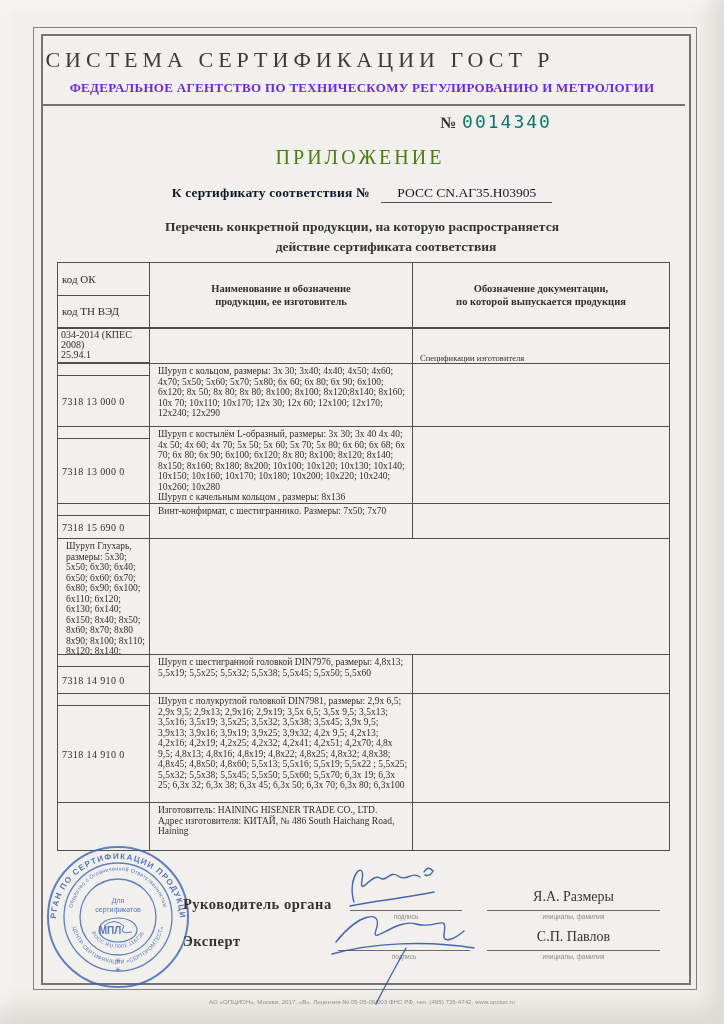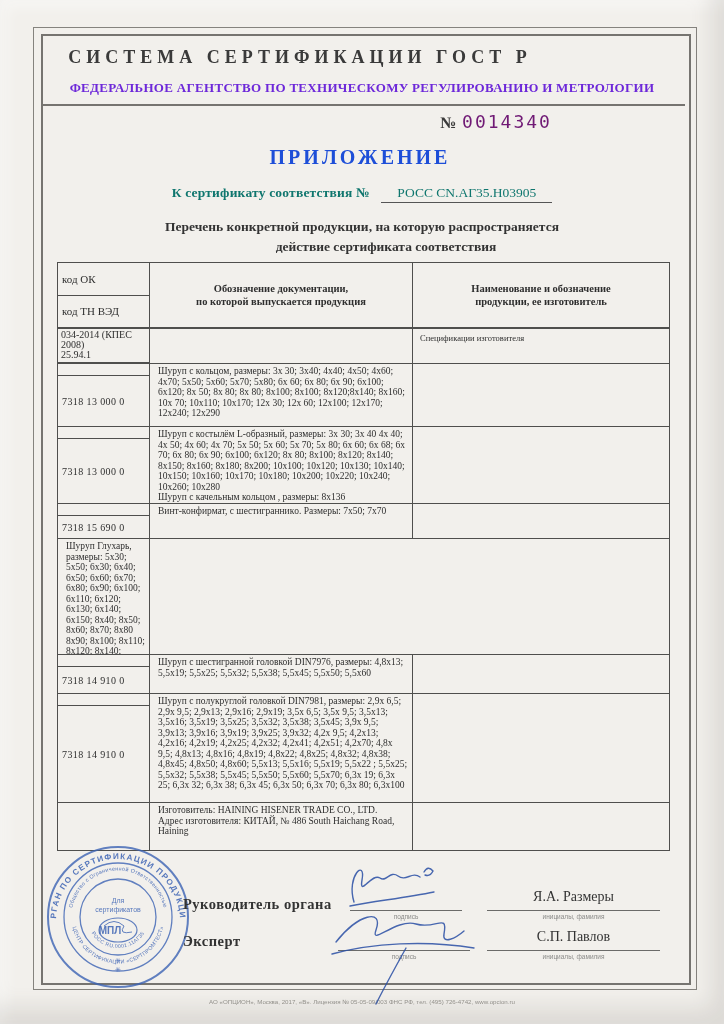--- a/index.html
+++ b/index.html
@@ -8,31 +8,31 @@
     background:#f2f0ec;
     font-family:"Liberation Serif", serif;color:#2e2e2e;
   }
   .vignette{position:absolute;inset:0;pointer-events:none;z-index:50;
     box-shadow:inset -12px -16px 22px rgba(95,88,75,.14), inset 6px 6px 14px rgba(255,255,255,.5);}
   .frame-outer{position:absolute;left:33px;top:27px;width:662px;height:961px;border:1px solid #85837e;}
   .frame-inner{position:absolute;left:41px;top:34px;width:646px;height:947px;border:2px solid #767470;}
   .header-rule{position:absolute;left:43px;top:104px;width:642px;border-top:2px solid #767470;}
 
   .doc-title{position:absolute;left:0;top:47px;width:600px;text-align:center;
-    font-size:18px;font-weight:bold;letter-spacing:5px;color:#3a3a3a;}
+    font-size:22px;font-weight:normal;letter-spacing:5px;color:#3a3a3a;}
   .doc-subtitle{position:absolute;left:0;top:80px;width:724px;text-align:center;
     font-size:13px;font-weight:bold;letter-spacing:.3px;color:#6d28d9;}
 
   .doc-number{position:absolute;left:440px;top:111px;display:flex;align-items:baseline;gap:6px;}
   .doc-number .nsign{font-size:16px;font-weight:bold;color:#3a3a3a;}
-  .doc-number .nval{font-family:"DejaVu Sans Mono", monospace;font-size:18px;letter-spacing:2px;color:#701a75;}
+  .doc-number .nval{font-family:"DejaVu Sans Mono", monospace;font-size:18px;letter-spacing:2px;color:#0f766e;}
 
   .attachment-title{position:absolute;left:0;top:146px;width:720px;text-align:center;
-    font-size:20px;font-weight:bold;letter-spacing:3px;color:#1d4ed8;}
-  .cert-line{position:absolute;left:0;top:185px;width:724px;text-align:center;font-size:13.5px;color:#0f766e;}
+    font-size:20px;font-weight:normal;letter-spacing:3px;color:#4d7c0f;}
+  .cert-line{position:absolute;left:0;top:185px;width:724px;text-align:center;font-size:13.5px;color:#0f172a;}
   .cert-line .lbl{font-weight:bold;letter-spacing:.2px;}
   .cert-line .num{display:inline-block;margin-left:8px;padding:0 16px 1px 16px;border-bottom:1px solid #555;}
   .desc1,.desc2{position:absolute;left:0;width:724px;text-align:center;font-size:13.5px;font-weight:bold;color:#333;}
   .desc1{top:219px;} .desc2{top:239px;padding-left:24px;}
 
   
   .ptable{position:absolute;left:57px;top:262px;width:611px;border:1px solid #4f4f4d;background:transparent;z-index:5;}
   .trow{display:grid;grid-template-columns:92px 263px 1fr;border-bottom:1px solid #4f4f4d;}
   .trow:last-child{border-bottom:none;}
   .trow.hdr{border-bottom:2px solid #4f4f4d;}
@@ -45,21 +45,21 @@
   .hdr .cmid,.hdr .cdoc{display:flex;align-items:center;justify-content:center;text-align:center;
     font-size:10.5px;font-weight:bold;white-space:pre-line;line-height:13px;}
   .code-cell{display:flex;flex-direction:column;font-size:10px;}
   .code-cell .strip{height:11px;border-bottom:1px solid #4f4f4d;flex:0 0 auto;}
   .code-cell .code{flex:1;display:flex;align-items:center;padding-left:4px;letter-spacing:.4px;}
   .code-cell .code-top{padding:1px 2px 2px 3px;font-size:10px;line-height:10px;border-bottom:1px solid #4f4f4d;white-space:pre-line;}
   .name-cell{padding:2px 4px 2px 8px;font-size:9.5px;line-height:10.5px;white-space:pre-line;font-family:Liberation Serif, serif;}
   .doc-cell{padding:3px 4px 2px 7px;font-size:8.5px;line-height:10px;}
   .r1{height:34px;} .r2{height:62px;} .r3{height:76px;} .r4{height:34px;}
   .r5{height:115px;} .r6{height:38px;} .r7{height:108px;} .r8{height:47px;}
-  .r1 .doc-cell{padding-top:4px;}
+  .r1 .doc-cell{padding-top:24px;}
 
   
   .sig-label{position:absolute;font-size:14.5px;font-weight:bold;letter-spacing:.5px;color:#333;z-index:8;}
   .lbl-head{left:183px;top:896px;} .lbl-expert{left:183px;top:933px;}
   .sig-line{position:absolute;border-top:1px solid #6b6b69;z-index:6;}
   .sline1{left:350px;top:910px;width:112px;} .sline2{left:338px;top:950px;width:132px;}
   .nline1{left:487px;top:910px;width:173px;} .nline2{left:487px;top:950px;width:173px;}
   .tiny-caption{position:absolute;font-family:"Liberation Sans", sans-serif;font-size:6.5px;color:#8b8b89;text-align:center;z-index:6;}
   .cap-s1{left:350px;top:913px;width:112px;} .cap-s2{left:338px;top:953px;width:132px;}
   .cap-n1{left:487px;top:913px;width:173px;} .cap-n2{left:487px;top:953px;width:173px;}
@@ -97,24 +97,24 @@
 
 <div class="desc1">Перечень конкретной продукции,  на которую распространяется</div>
 <div class="desc2">действие сертификата соответствия</div>
 
 <div class="ptable">
   <div class="trow hdr">
     <div class="cell c1">
       <div class="half top">код ОК</div>
       <div class="half">код ТН ВЭД</div>
     </div>
+    <div class="cell cmid">Наименование и обозначение
+продукции, ее изготовитель</div>
     <div class="cell cdoc">Обозначение документации,
 по которой выпускается продукция</div>
-    <div class="cell cmid">Наименование и обозначение
-продукции, ее изготовитель</div>
   </div>
 
   <div class="trow r1">
     <div class="cell code-cell">
       <div class="code-top">034-2014 (КПЕС 2008)
 25.94.1</div>
     </div>
     <div class="cell name-cell"></div>
     <div class="cell doc-cell">Спецификации изготовителя</div>
   </div>

